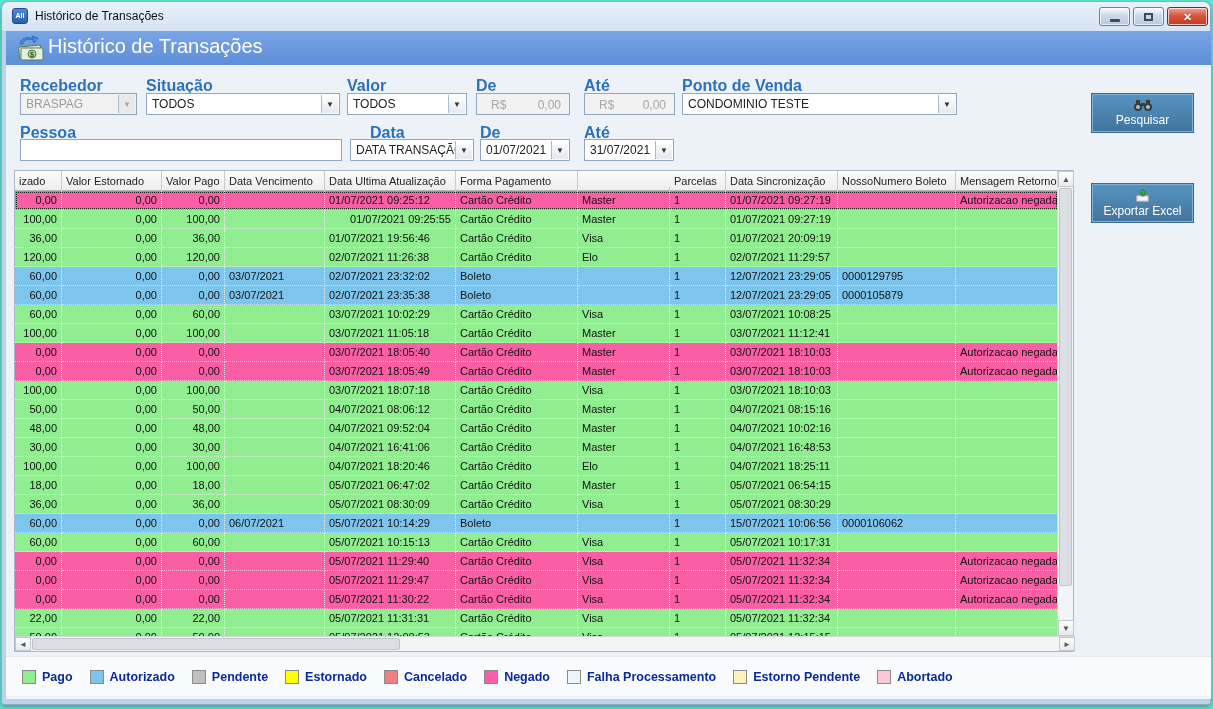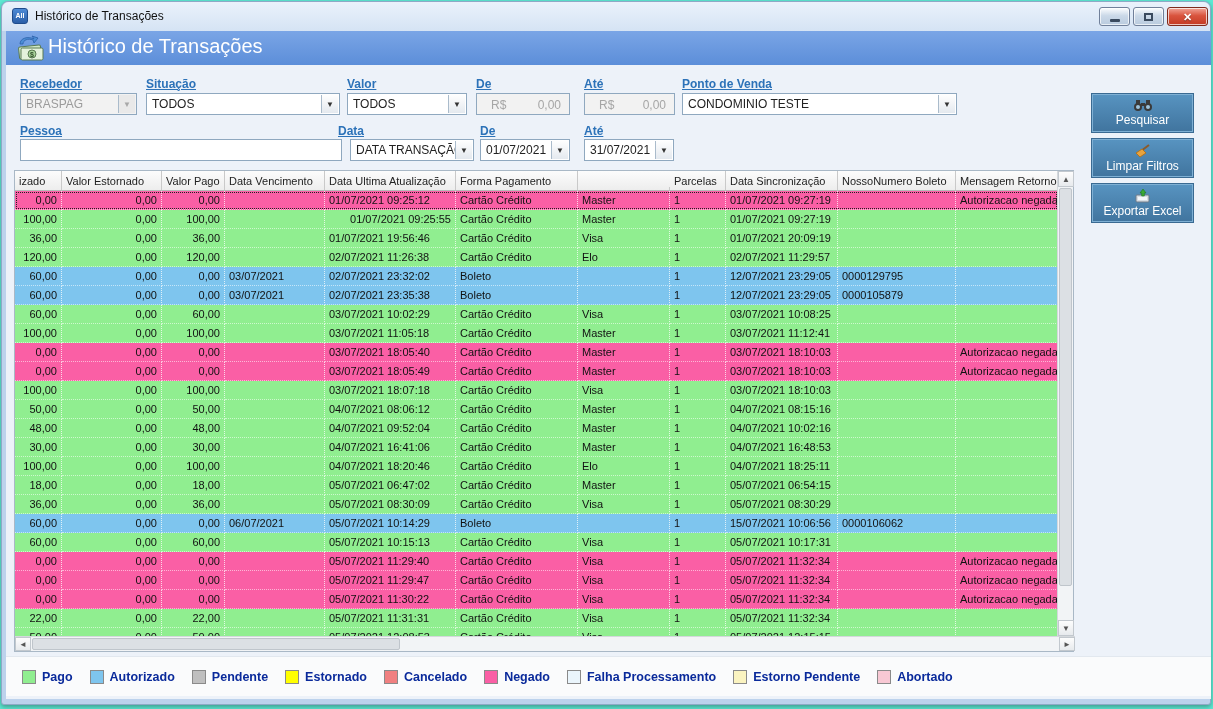--- a/index.html
+++ b/index.html
@@ -24,21 +24,21 @@
   .glyph-max { position:absolute; left:10px; top:5px; width:9px; height:8px; border:2px solid #3A4A5E; }
   .glyph-close { color:#fff; font-size:11px; font-weight:bold; text-align:center; line-height:18px;
                  text-shadow:0 1px 1px rgba(0,0,0,.4); }
   
   .content { position:absolute; left:4px; top:29px; width:1205px; height:668px; background:#EDF2F9; overflow:hidden; }
   .banner { position:absolute; left:0; top:0; width:100%; height:34px;
             background:linear-gradient(#7AA5E6,#5C8ED9); }
   .banner-title { position:absolute; left:42px; top:4px; color:#fff; font-size:20px; }
   .banner-icon { position:absolute; left:10px; top:3px; }
   
-  .flabel { position:absolute; font-size:12px; font-weight:bold; color:#2C72B8;text-decoration:underline; }
+  .flabel { position:absolute; font-size:16px; font-weight:bold; color:#2C72B8; }
   .field { position:absolute; height:22px; background:#fff; border:1px solid #8FA8BF; font-size:12px; color:#222; }
   .field .txt { position:absolute; left:5px; top:3px; white-space:nowrap; overflow:hidden; }
   .combo-arrow { position:absolute; right:1px; top:1px; bottom:1px; width:17px;
                  background:linear-gradient(#FEFEFE,#E4E9EF); border-left:1px solid #AABBCB;
                  text-align:center; font-size:8px; line-height:19px; color:#333; }
   .field.disabled { background:#F2F2F2; color:#9B9B9B; }
   .field.disabled .combo-arrow { color:#A8A8A8; background:#E9E9E9; }
   .money-l { position:absolute; left:14px; top:4px; font-size:12px; color:#A6A6A6; }
   .money-r { position:absolute; right:8px; top:4px; font-size:12px; color:#A6A6A6; }
   
@@ -134,21 +134,21 @@
       <div class="field disabled" style="left:578px; top:62px; width:91px;">
         <span class="money-l">R$</span>
         <span class="money-r">0,00</span>
       </div>
       <div class="field" style="left:676px; top:62px; width:275px;">
         <span class="txt">CONDOMINIO TESTE</span>
         <span class="combo-arrow">▼</span>
       </div>
 
       <div class="flabel" style="left:14px; top:93px;">Pessoa</div>
-      <div class="flabel" style="left:332px; top:93px;">Data</div>
+      <div class="flabel" style="left:364px; top:93px;">Data</div>
       <div class="flabel" style="left:474px; top:93px;">De</div>
       <div class="flabel" style="left:578px; top:93px;">Até</div>
 
       <div class="field" style="left:14px; top:108px; width:322px;">
         <span class="txt"></span>
       </div>
       <div class="field" style="left:344px; top:108px; width:124px;">
         <span class="txt">DATA TRANSAÇÃO</span>
         <span class="combo-arrow">▼</span>
       </div>
@@ -506,27 +506,20 @@
           <circle cx="6" cy="8" r="4" fill="#3A3A3A"></circle>
             <circle cx="16" cy="8" r="4" fill="#3A3A3A"></circle>
           <circle cx="6" cy="8" r="2" fill="#9FC4DC"></circle>
             <circle cx="16" cy="8" r="2" fill="#9FC4DC"></circle>
           <rect x="4" y="1" width="4" height="5" fill="#3A3A3A"></rect>
             <rect x="14" y="1" width="4" height="5" fill="#3A3A3A"></rect>
           <rect x="9" y="4" width="4" height="3" fill="#3A3A3A"></rect>
         </svg>
         <span class="lbl">Pesquisar</span>
       </div>
-      <div class="action" style="top:108px; height:38px;">
-        <svg class="icon" width="20" height="14" viewBox="0 0 20 14">
-          <line x1="16" y1="1" x2="8" y2="7" stroke="#8B5A2B" stroke-width="2"></line>
-          <path d="M9 5 L13 9 L7 13 L3 9 Z" fill="#E8A33D" stroke="#B07420"></path>
-        </svg>
-        <span class="lbl">Limpar Filtros</span>
-      </div>
       <div class="action" style="top:153px; height:38px;">
         <svg class="icon" width="18" height="14" viewBox="0 0 18 14">
           <rect x="2" y="6" width="13" height="7" rx="1" fill="#D8DEE4" stroke="#6E7B88"></rect>
           <rect x="4" y="8" width="9" height="3" fill="#F4F7F9"></rect>
           <path d="M9 0 L12 4 L10.3 4 L10.3 7 L7.7 7 L7.7 4 L6 4 Z" fill="#3BAA35" stroke="#1F7A1C" stroke-width="0.6"></path>
         </svg>
         <span class="lbl">Exportar Excel</span>
       </div>
 
       <div class="legend">

